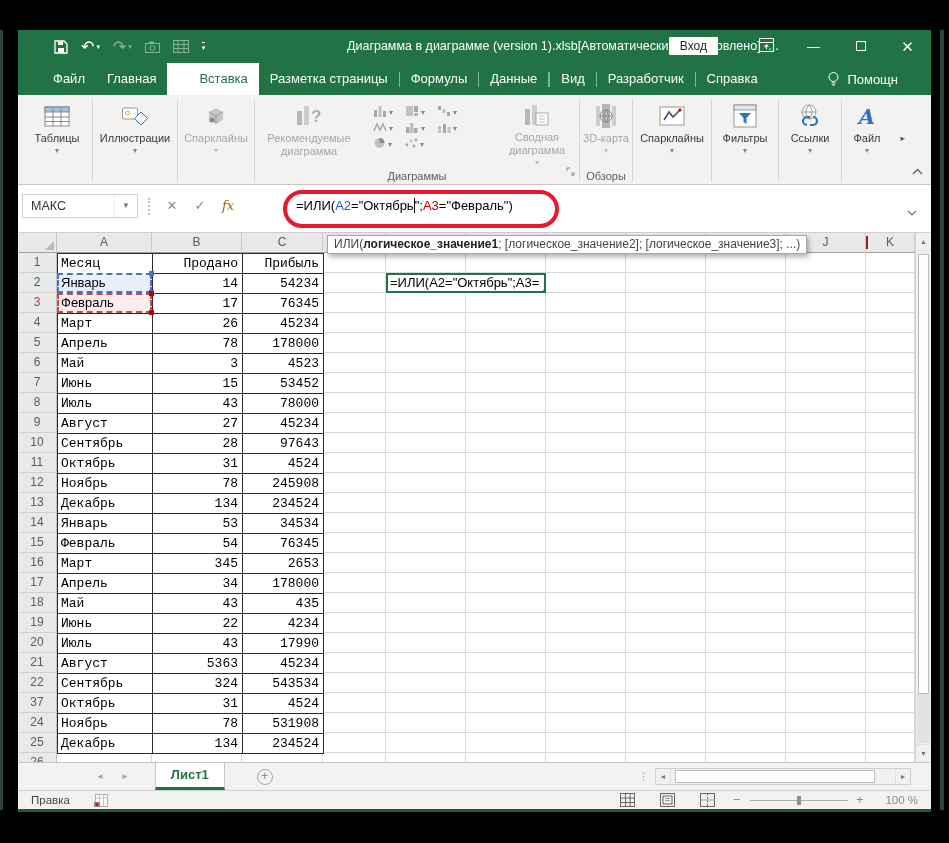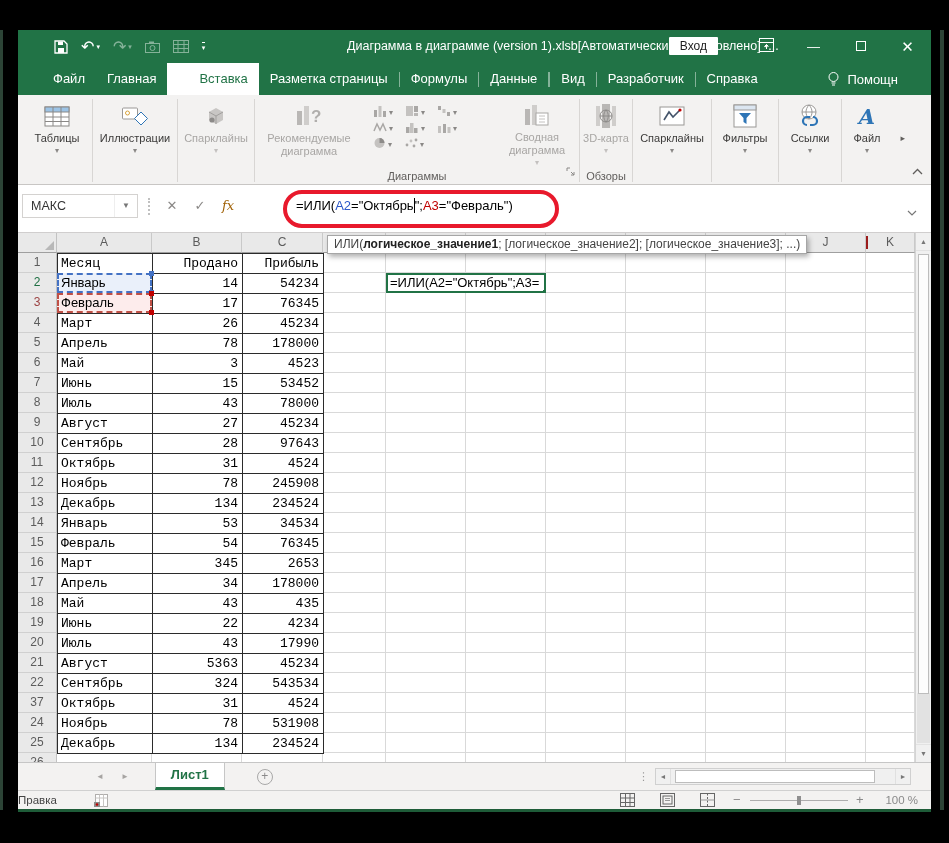--- a/index.html
+++ b/index.html
@@ -107,21 +107,21 @@
   .addsheet { margin-left:32px; width:16px; height:16px; border:1px solid #a8a8a8; border-radius:50%; color:#8a8a8a; font-size:12px; line-height:13px; text-align:center; }
   .shdots { position:absolute; left:620px; color:#999; font-size:11px; }
   .hscroll { position:absolute; left:637px; width:256px; top:5px; height:17px; background:#f0f0f0; border:1px solid #d0d0d0; }
   .harr { position:absolute; top:0; width:15px; height:100%; text-align:center; font-size:7px; color:#777; line-height:15px; }
   .harr.l { left:0; border-right:1px solid #e0e0e0; }
   .harr.r { right:0; border-left:1px solid #e0e0e0; }
   .hthumb { position:absolute; left:19px; top:1px; bottom:1px; width:200px; background:#fff; border:1px solid #bdbdbd; }
 
   
   .statusbar { position:relative; height:19px; background:#f3f2f1; border-top:1px solid #d0d0d0; font-size:11.5px; color:#444; }
-  .smode { position:absolute; left:0; line-height:18px; }
+  .smode { position:absolute; left:13px; line-height:18px; }
   .smacro { position:absolute; left:76px; top:3px; }
   .sicon { position:absolute; top:2px; }
   #si-normal { left:602px; } #si-layout { left:642px; } #si-break { left:682px; }
   .zminus { position:absolute; left:715px; top:0; color:#8a8a8a; line-height:18px; font-size:13px; }
   .ztrack { position:absolute; left:732px; top:9px; width:98px; height:1px; background:#adadad; }
   .zthumb { position:absolute; left:779px; top:5px; width:4px; height:9px; background:#8f8f8f; }
   .zplus { position:absolute; left:838px; top:0; color:#8a8a8a; line-height:18px; font-size:13px; }
   .zlabel { position:absolute; right:13px; line-height:18px; color:#8a8a8a; }
   .bottomline { height:3px; background:#1e5c38; }
 </style>

